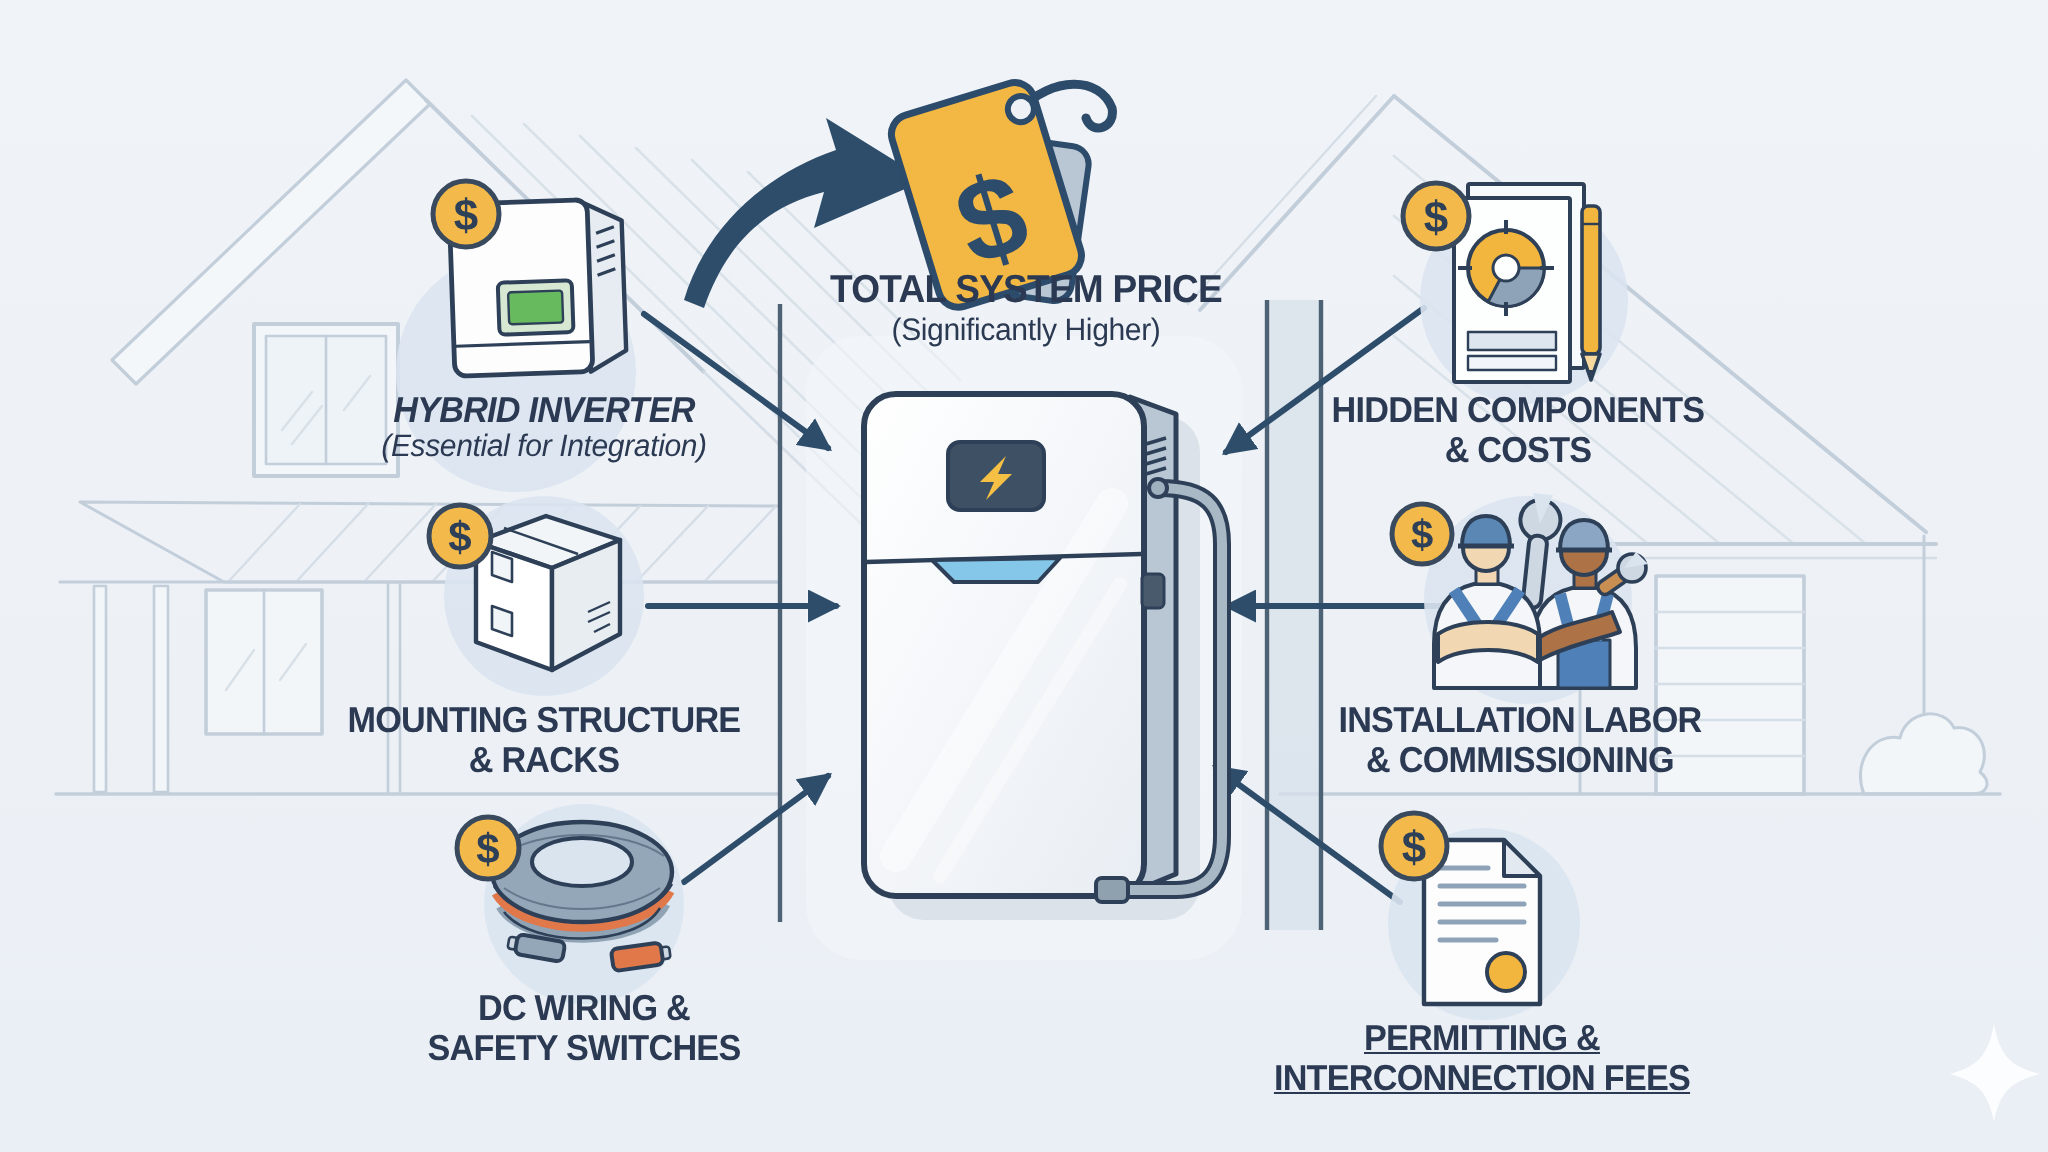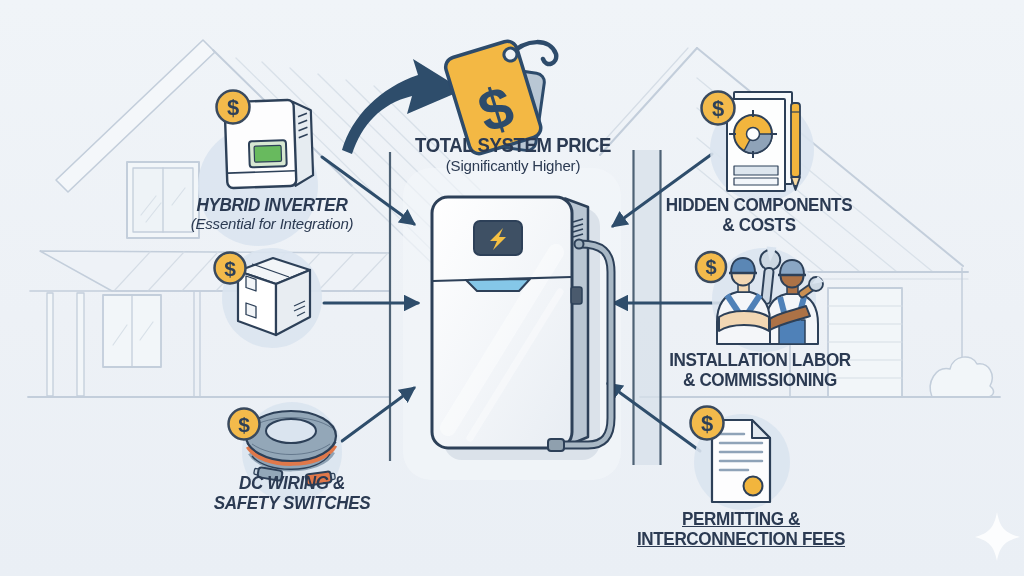--- a/index.html
+++ b/index.html
@@ -8,21 +8,21 @@
     position:relative;width:1024px;height:576px;overflow:hidden;
     background:linear-gradient(180deg,#f0f4f8 0%,#edf1f6 55%,#eaeff5 100%);
     font-family:"Liberation Sans",sans-serif;
   }
   .stage svg{position:absolute;left:0;top:0;}
   .label{position:absolute;text-align:center;color:#2b3a52;z-index:5;line-height:1.12;}
   .label .t{display:block;font-weight:bold;font-size:18px;letter-spacing:-0.4px;transform:scaleX(.95);}
   .label .s{display:block;font-weight:normal;font-size:15.5px;letter-spacing:-0.2px;transform:scaleX(.97);}
   #lbl-hybrid   {left:142px;top:195px;width:260px;font-style:italic;}
   #lbl-mounting {left:142px;top:350px;width:260px;}
-  #lbl-wiring   {left:162px;top:473px;width:260px;font-style:italic;}
+  #lbl-wiring   {left:162px;top:494px;width:260px;}
   #lbl-total    {left:383px;top:135px;width:260px;}
   #lbl-total .t {font-size:19.5px;}
   #lbl-hidden   {left:629px;top:195px;width:260px;}
   #lbl-labor    {left:630px;top:350px;width:260px;}
   #lbl-permit   {left:591px;top:509px;width:300px;text-decoration:underline;}
   #lbl-battery  {left:377px;top:466px;width:270px;}
   #lbl-battery .t{font-size:21.5px;}
   #lbl-battery .s{font-size:16.5px;}
 </style>
 </head>
@@ -333,20 +333,24 @@
     </g>
   </g>
 
   <path d="M 997,512 C 1000,528 1005,533 1020,537 C 1005,541 1000,546 997,561 C 994,546 989,541 975,537 C 989,533 994,528 997,512 Z" fill="#ffffff" opacity="0.85"></path>
 </svg>
 
   <div class="label" id="lbl-hybrid">
     <span class="t">HYBRID INVERTER</span>
     <span class="s">(Essential for Integration)</span>
   </div>
+  <div class="label" id="lbl-mounting">
+    <span class="t">MOUNTING STRUCTURE</span>
+    <span class="t">&amp; RACKS</span>
+  </div>
   <div class="label" id="lbl-wiring">
     <span class="t">DC WIRING &amp;</span>
     <span class="t">SAFETY SWITCHES</span>
   </div>
   <div class="label" id="lbl-total">
     <span class="t">TOTAL SYSTEM PRICE</span>
     <span class="s">(Significantly Higher)</span>
   </div>
   <div class="label" id="lbl-hidden">
     <span class="t">HIDDEN COMPONENTS</span>

